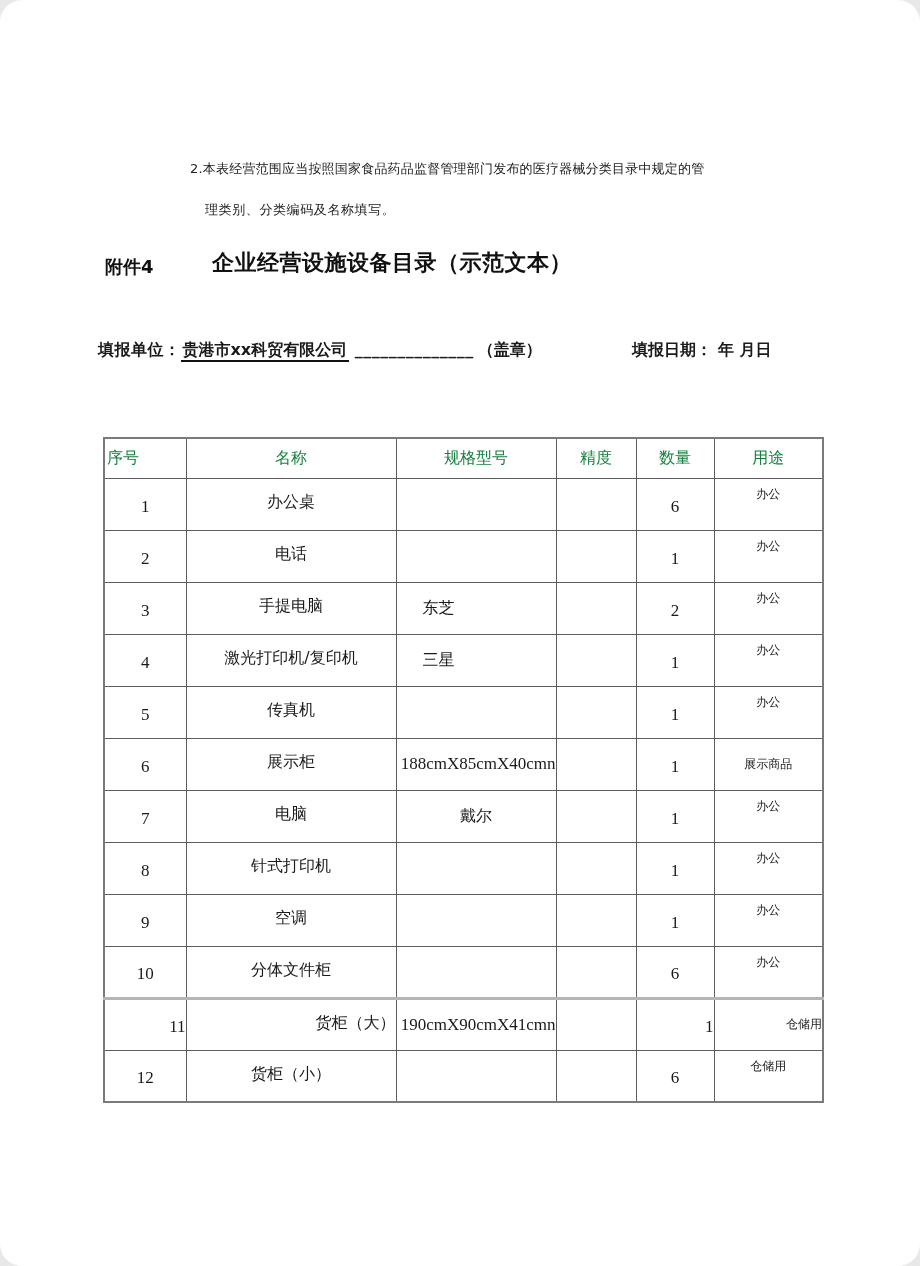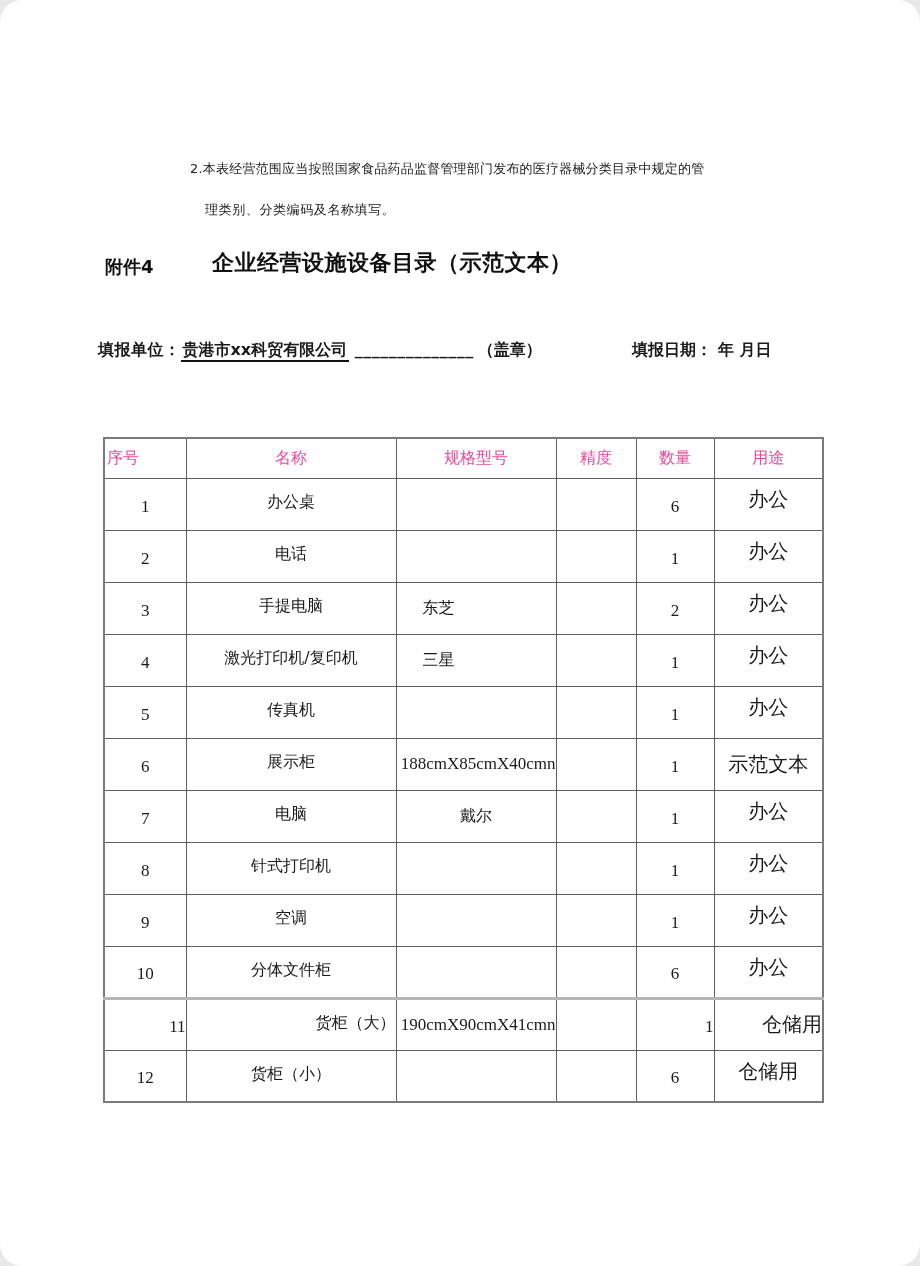--- a/index.html
+++ b/index.html
@@ -54,39 +54,39 @@
     background:#fff;
   }
   table.equip td, table.equip th {
     border:1px solid #5e5e5e;
     font-weight:normal;
     overflow:visible;
   }
   table.equip { border:2px solid #7a7a7a; }
   thead tr { height:40px; }
   tbody tr { height:52px; }
-  th { font-size:16px; text-align:center; vertical-align:middle; color:#ec4899; }
+  th { font-size:16px; text-align:center; vertical-align:middle; color:#15803d; }
   th.h-seq { text-align:left; padding-left:2px; }
   .c-seq, .c-qty {
     text-align:center; vertical-align:middle; padding-top:5px;
     font-family:"Liberation Serif", serif; font-size:17px;
   }
   .c-name { text-align:center; vertical-align:middle; font-size:16px; padding-bottom:3px; }
   .c-spec {
     text-align:center; vertical-align:middle;
     font-size:16px;
   }
   .c-spec.spec-left { text-align:left; padding-left:26px; }
   .c-spec.spec-tight {
     text-align:right; 
     white-space:nowrap;
     font-family:"Liberation Serif", serif; font-size:17px;
   }
   .c-prec { }
-  .c-use { text-align:center; vertical-align:top; padding-top:7px; font-size:20px; }
+  .c-use { text-align:center; vertical-align:top; padding-top:7px; font-size:12px; }
   .c-use.use-mid { vertical-align:middle; padding-top:0; }
   tr.pagebreak td { border-top:3px solid #b5b5b5;text-align:right; }
 </style>
 </head>
 <body>
 
 <div class="page">
 
   <div class="note-line1">2.本表经营范围应当按照国家食品药品监督管理部门发布的医疗器械分类目录中规定的管</div>
   <div class="note-line2">理类别、分类编码及名称填写。</div>
@@ -160,21 +160,21 @@
         <td class="c-prec"></td>
         <td class="c-qty">1</td>
         <td class="c-use">办公</td>
       </tr>
       <tr>
         <td class="c-seq">6</td>
         <td class="c-name">展示柜</td>
         <td class="c-spec spec-tight">188cmX85cmX40cmn</td>
         <td class="c-prec"></td>
         <td class="c-qty">1</td>
-        <td class="c-use use-mid">示范文本</td>
+        <td class="c-use use-mid">展示商品</td>
       </tr>
       <tr>
         <td class="c-seq">7</td>
         <td class="c-name">电脑</td>
         <td class="c-spec">戴尔</td>
         <td class="c-prec"></td>
         <td class="c-qty">1</td>
         <td class="c-use">办公</td>
       </tr>
       <tr>

